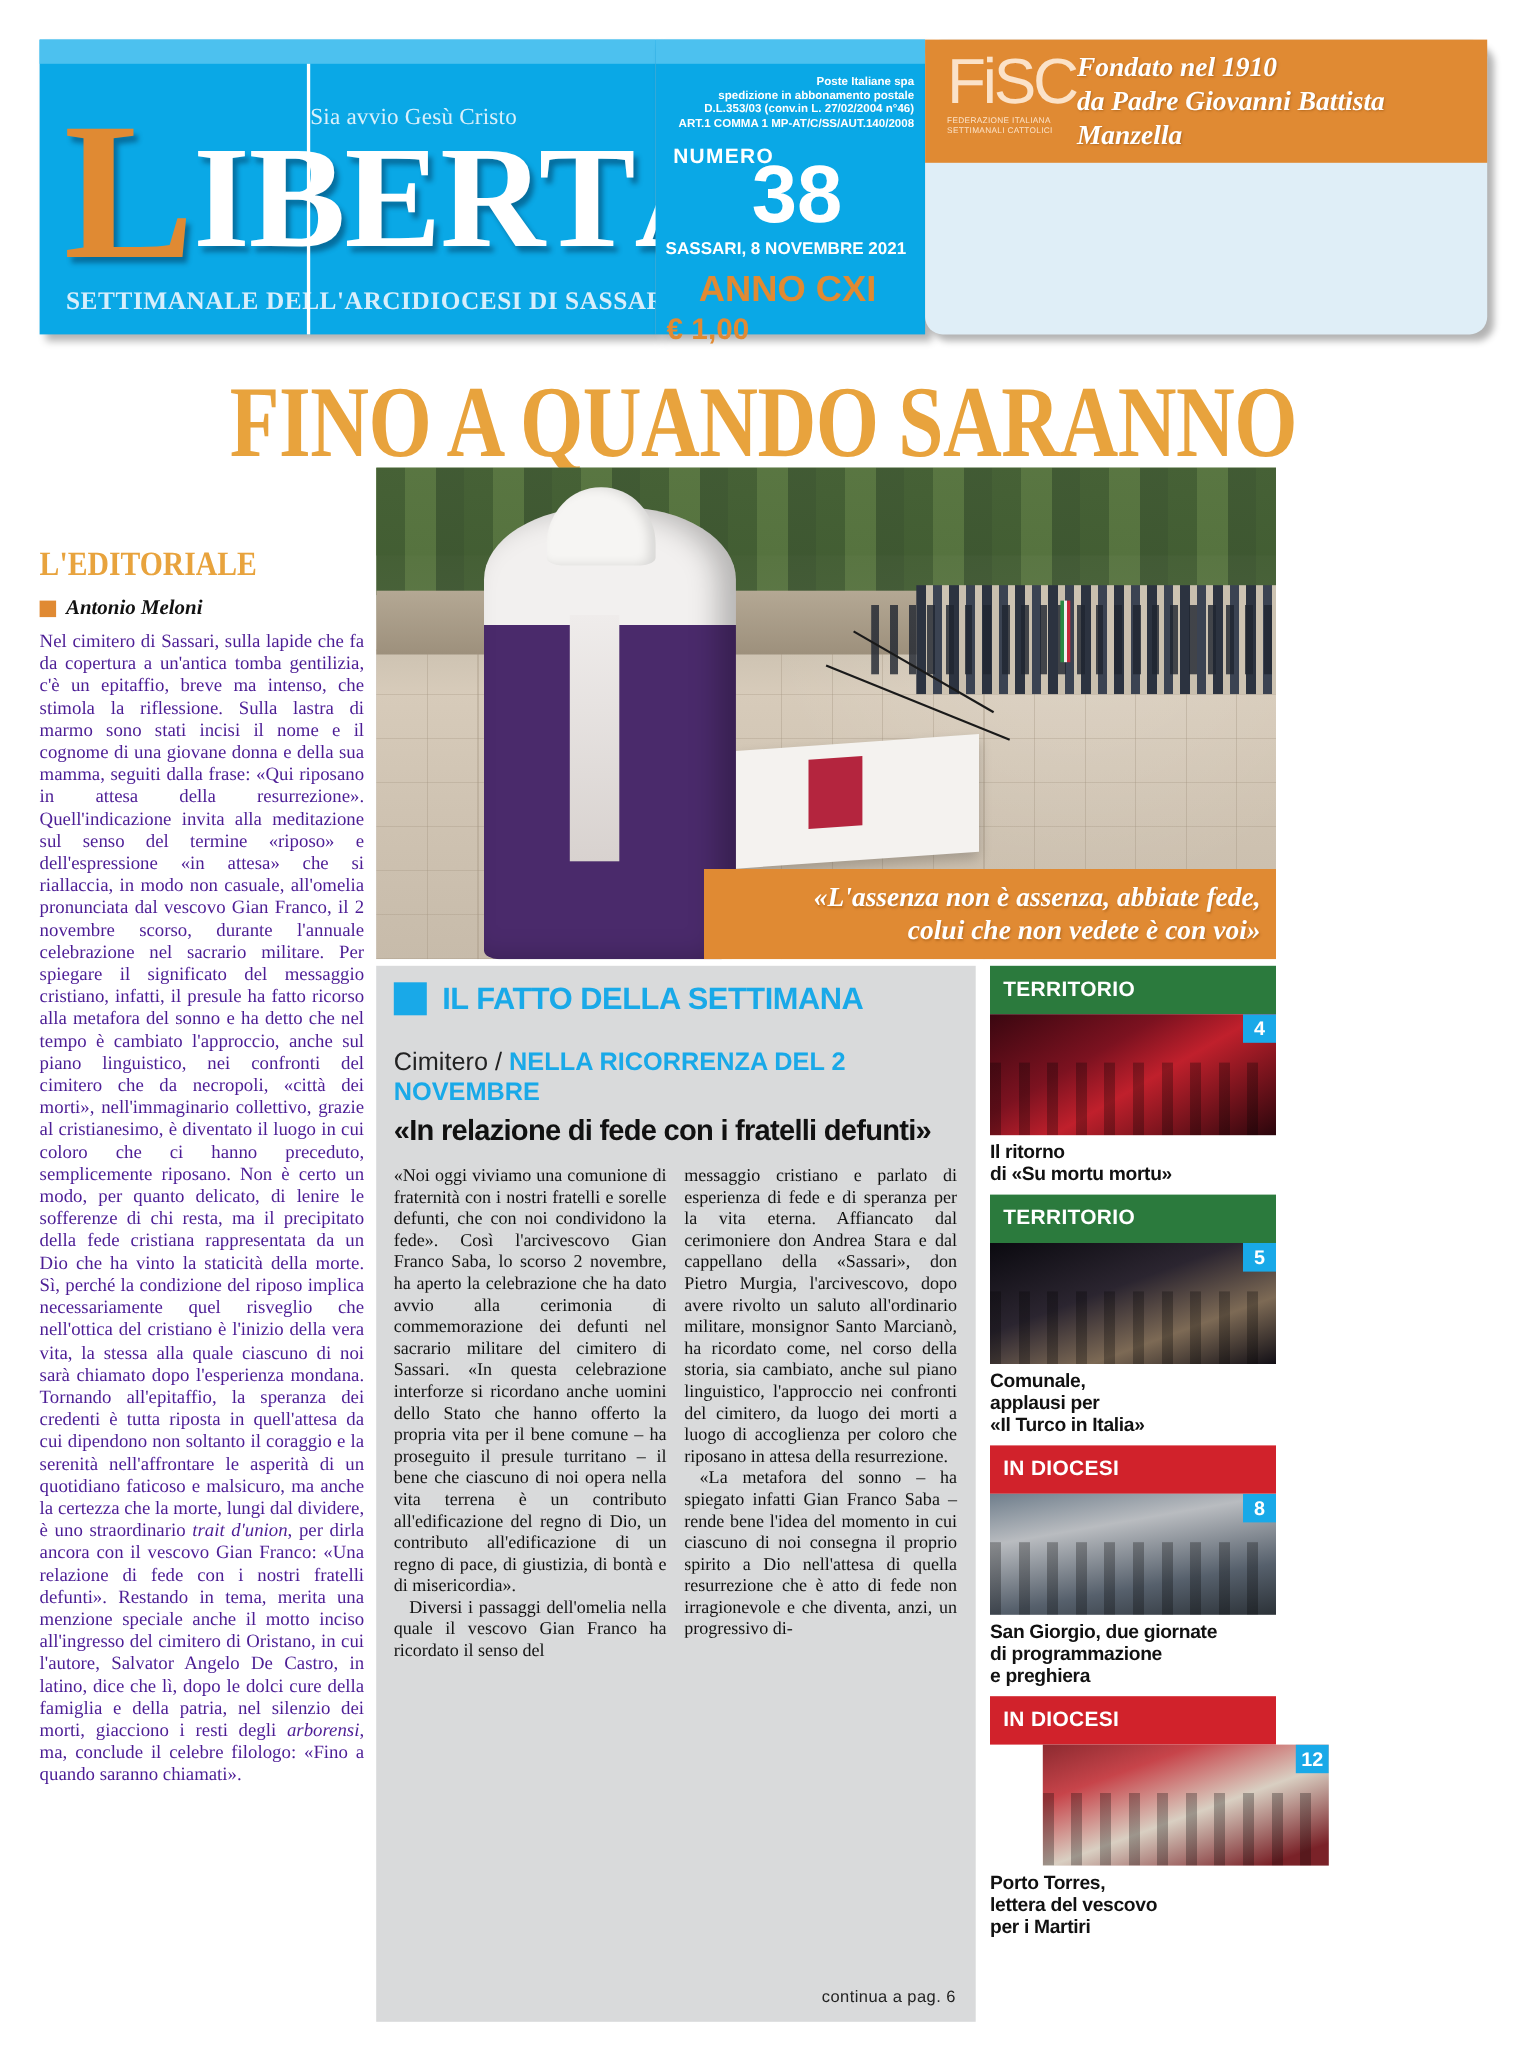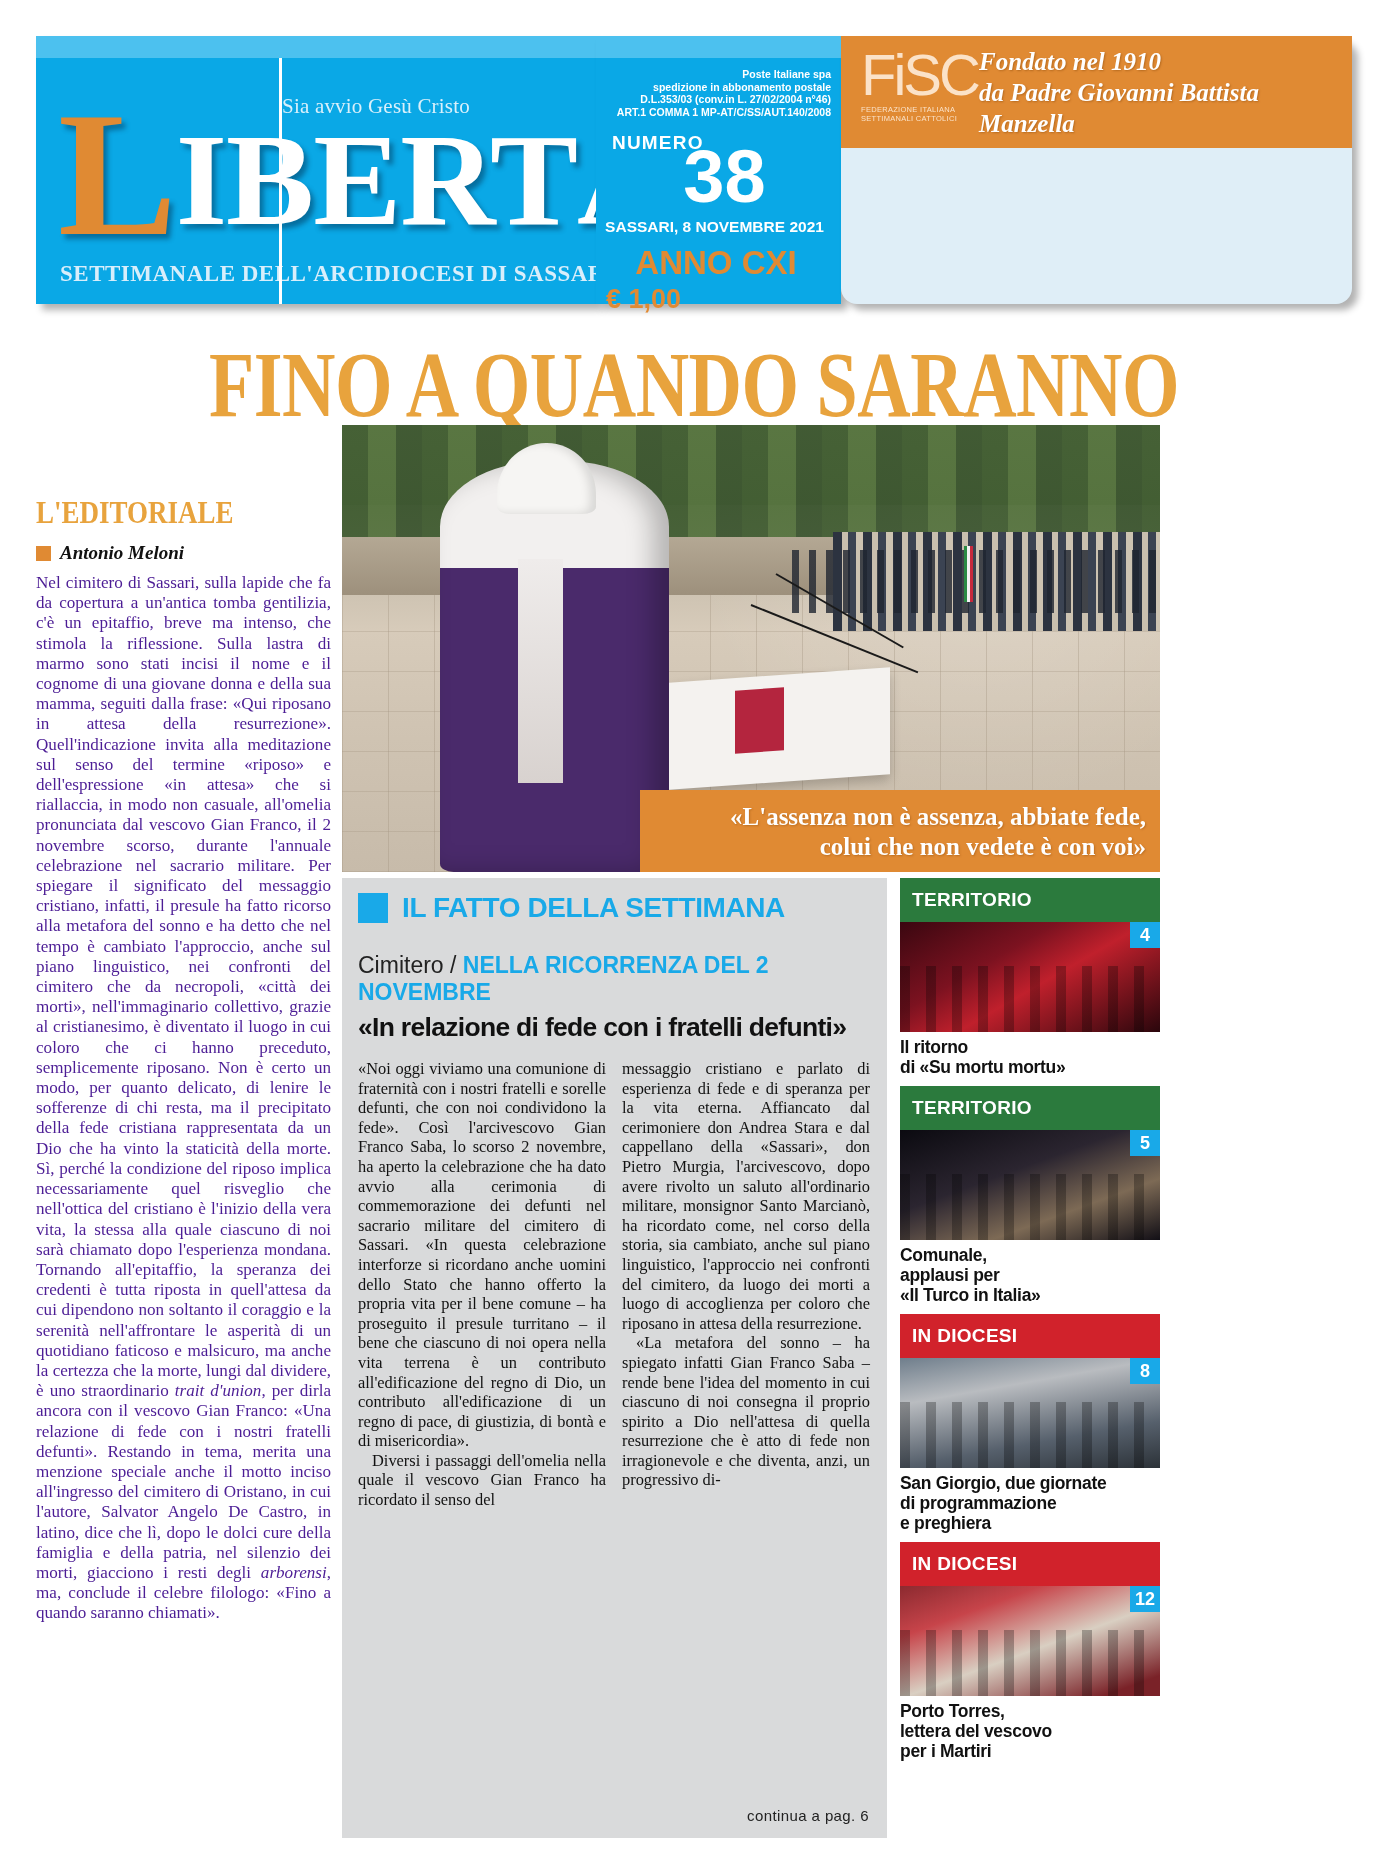--- a/index.html
+++ b/index.html
@@ -166,21 +166,21 @@
   .ph-flag { position:absolute; left:15%; top:28%; width:10px; height:68px;
     background:linear-gradient(to right,#2a8a43 33%,#f2f2f2 33% 66%,#c7283c 66%); }
   .ph-flag2 { position:absolute; left:76%; top:27%; width:9px; height:56px;
     background:linear-gradient(to right,#2a8a43 33%,#f2f2f2 33% 66%,#c7283c 66%); }
 
   .photo-caption {
     position:absolute; right:0; bottom:0; width:520px; background:#e08a33;
     padding:12px 14px 10px 18px;
   }
   .caption-line {
-    font-family:"Liberation Serif", serif; font-weight:700;
+    font-family:"Liberation Serif", serif; font-style:italic; font-weight:700;
     font-size:25px; line-height:30px; color:#ffffff; text-align:right;
     text-shadow:1px 1px 2px rgba(120,60,0,0.35);
   }
   .caption-src {
     font-family:"Liberation Serif", serif; font-style:italic; font-weight:700;
     font-size:19px; color:#ffffff; text-align:right; margin-top:6px;
   }
 
   
   .fatto { position:absolute; left:342px; top:878px; width:545px; height:960px; background:#d9dadb; }
@@ -223,21 +223,21 @@
   .sb-pagenum {
     position:absolute; right:0; top:27px; width:30px; height:26px;
     color:#ffffff; font-family:"Liberation Sans", sans-serif; font-weight:700;
     font-size:18px; display:flex; align-items:center; justify-content:center; z-index:3;
   }
   .sb-pagenum.blue { background:#19a9e8; }
   .sb-thumb { position:relative; width:100%; height:110px; overflow:hidden; }
   .sb-thumb.t1 { background:linear-gradient(150deg,#3a0710 0%,#7c1220 35%,#c0202c 55%,#2a060c 100%); }
   .sb-thumb.t2 { background:linear-gradient(160deg,#0b0a10 0%,#2b2530 40%,#7d6a55 70%,#120f16 100%); }
   .sb-thumb.t3 { background:linear-gradient(170deg,#6f7e8c 0%,#b9bcc0 30%,#56606c 70%,#2c3238 100%); }
-  .sb-thumb.t4 { background:linear-gradient(160deg,#8c2a30 0%,#c7444a 25%,#d9cfc2 55%,#7a2228 90%); }
+  .sb-thumb.t4 { background:linear-gradient(160deg,#8c2a30 0%,#c7444a 25%,#d9cfc2 55%,#7a2228 90%);margin-left:48px; }
   .sb-thumb .fig {
     position:absolute; bottom:0; left:0; width:100%; height:60%;
     background:repeating-linear-gradient(90deg, rgba(0,0,0,0.28) 0 10px, transparent 10px 26px);
   }
   .sb-cap {
     margin-top:5px; font-family:"Liberation Sans", sans-serif; font-weight:700;
     font-size:17.5px; line-height:20px; color:#111; letter-spacing:-0.3px;
   }
 </style>
 </head>

